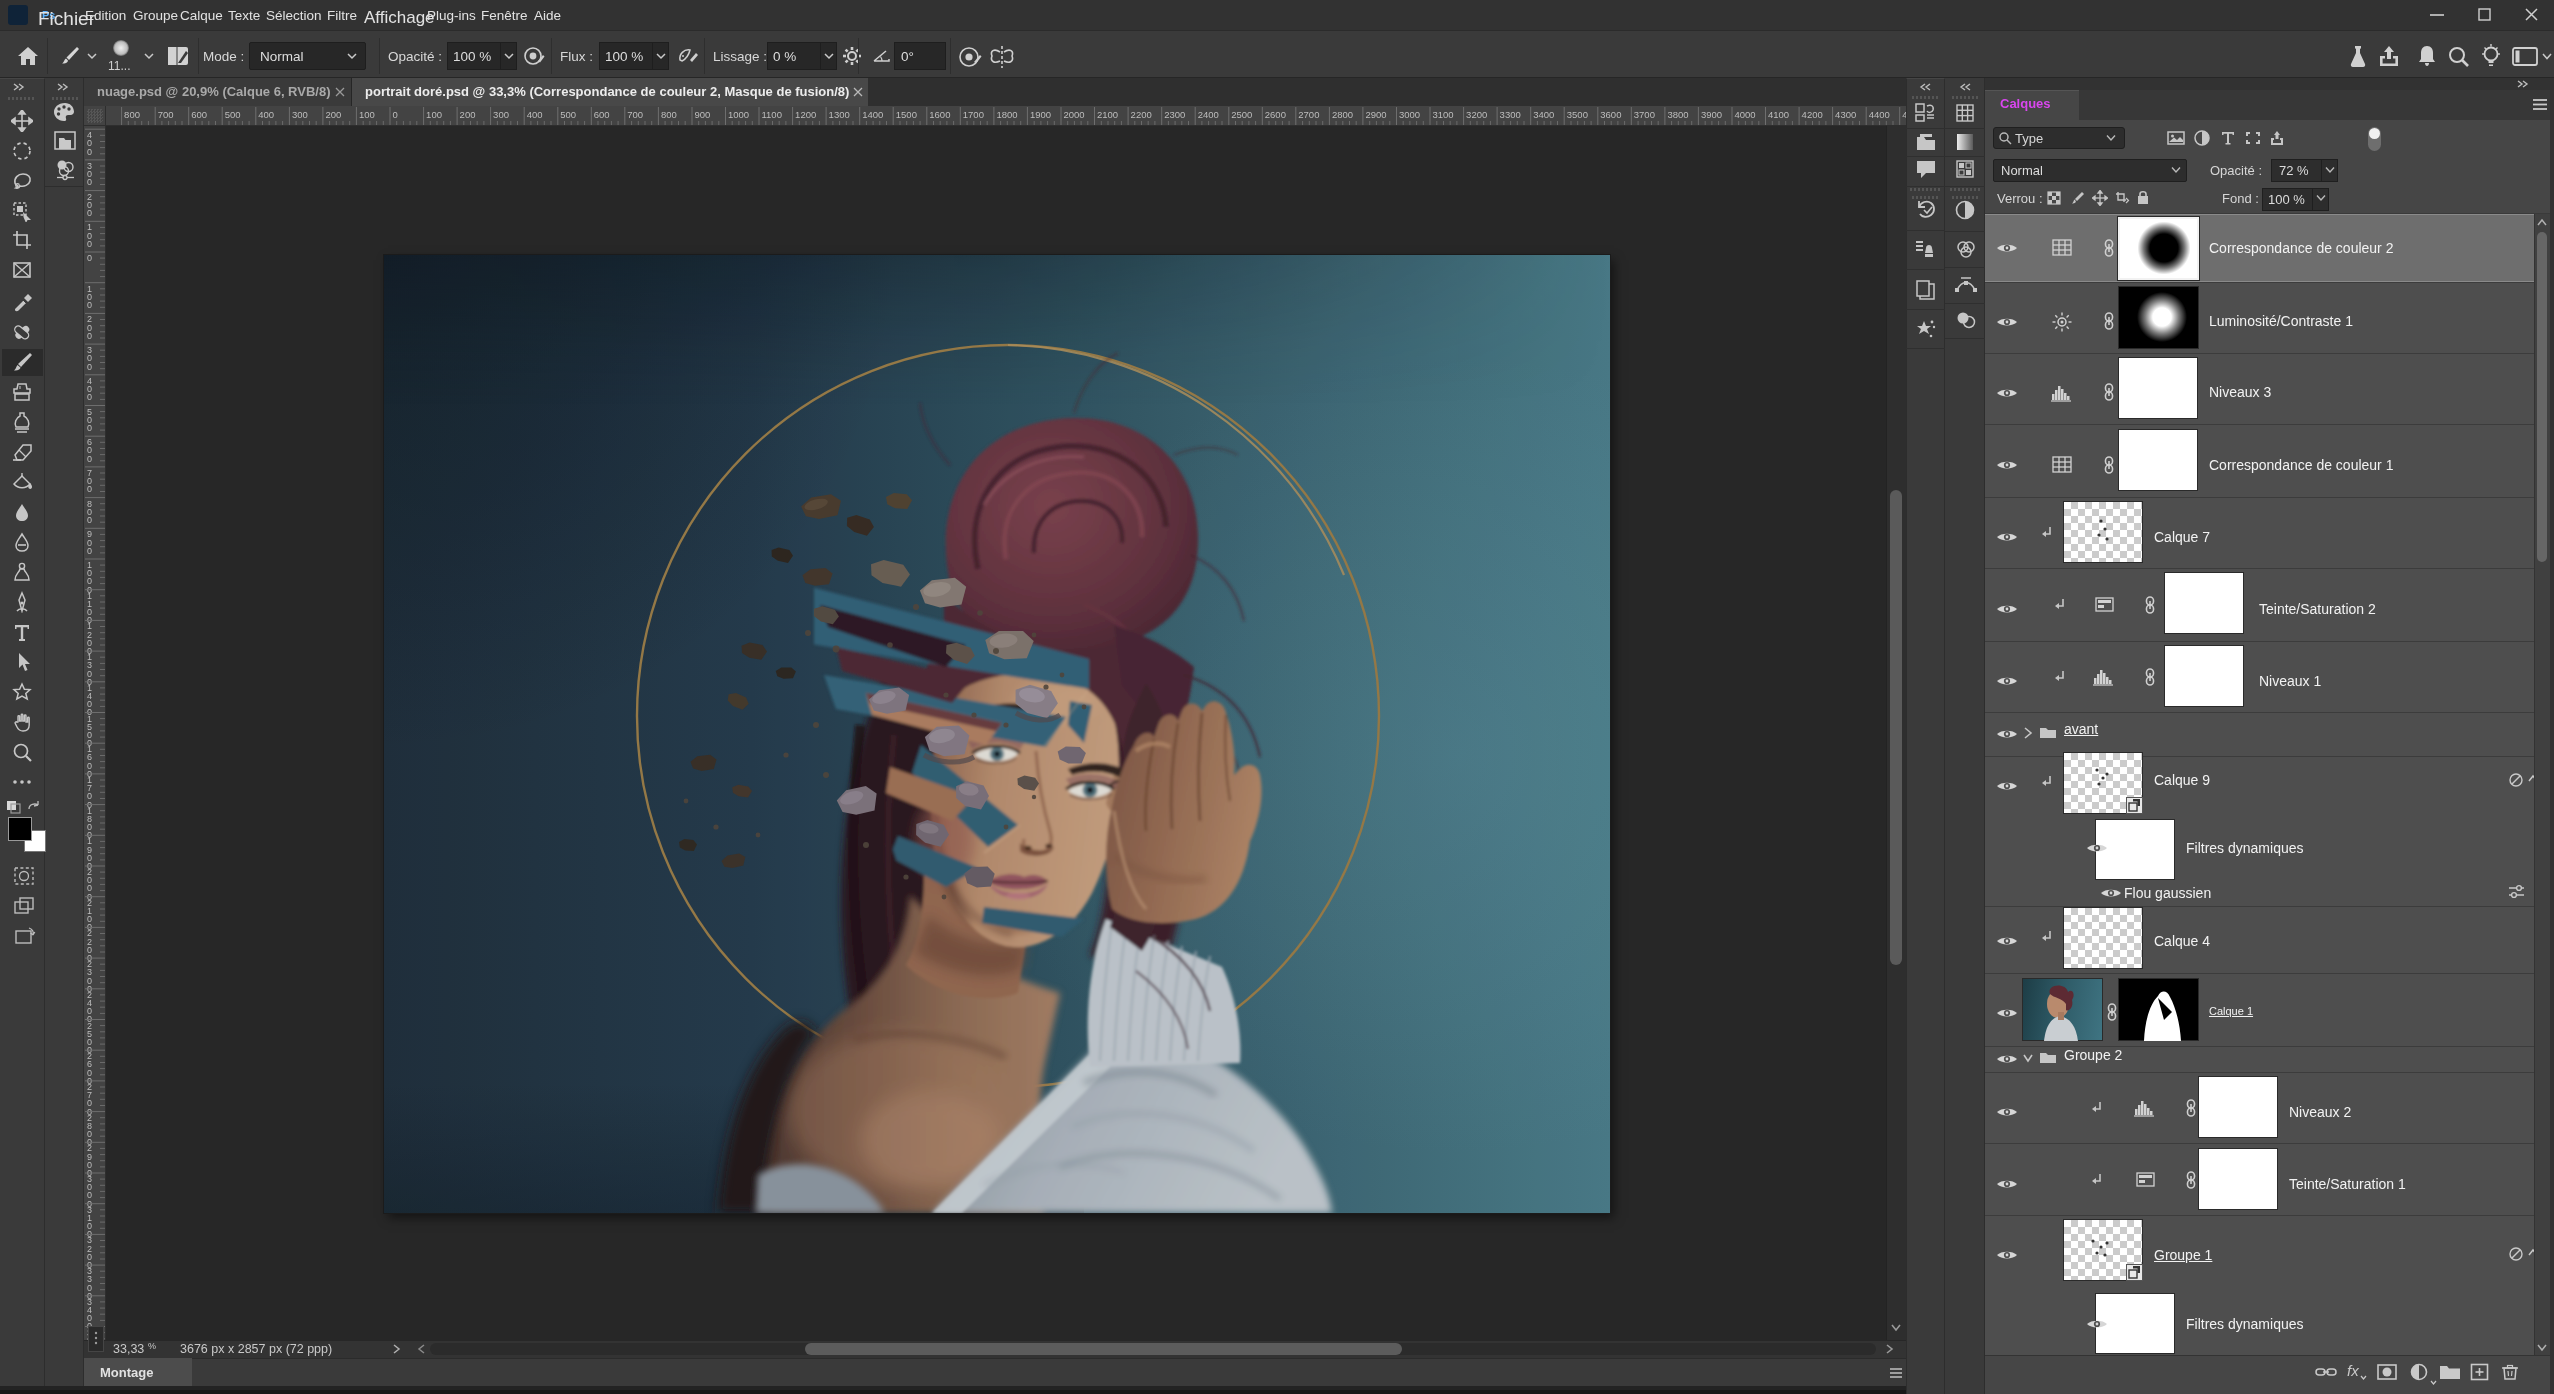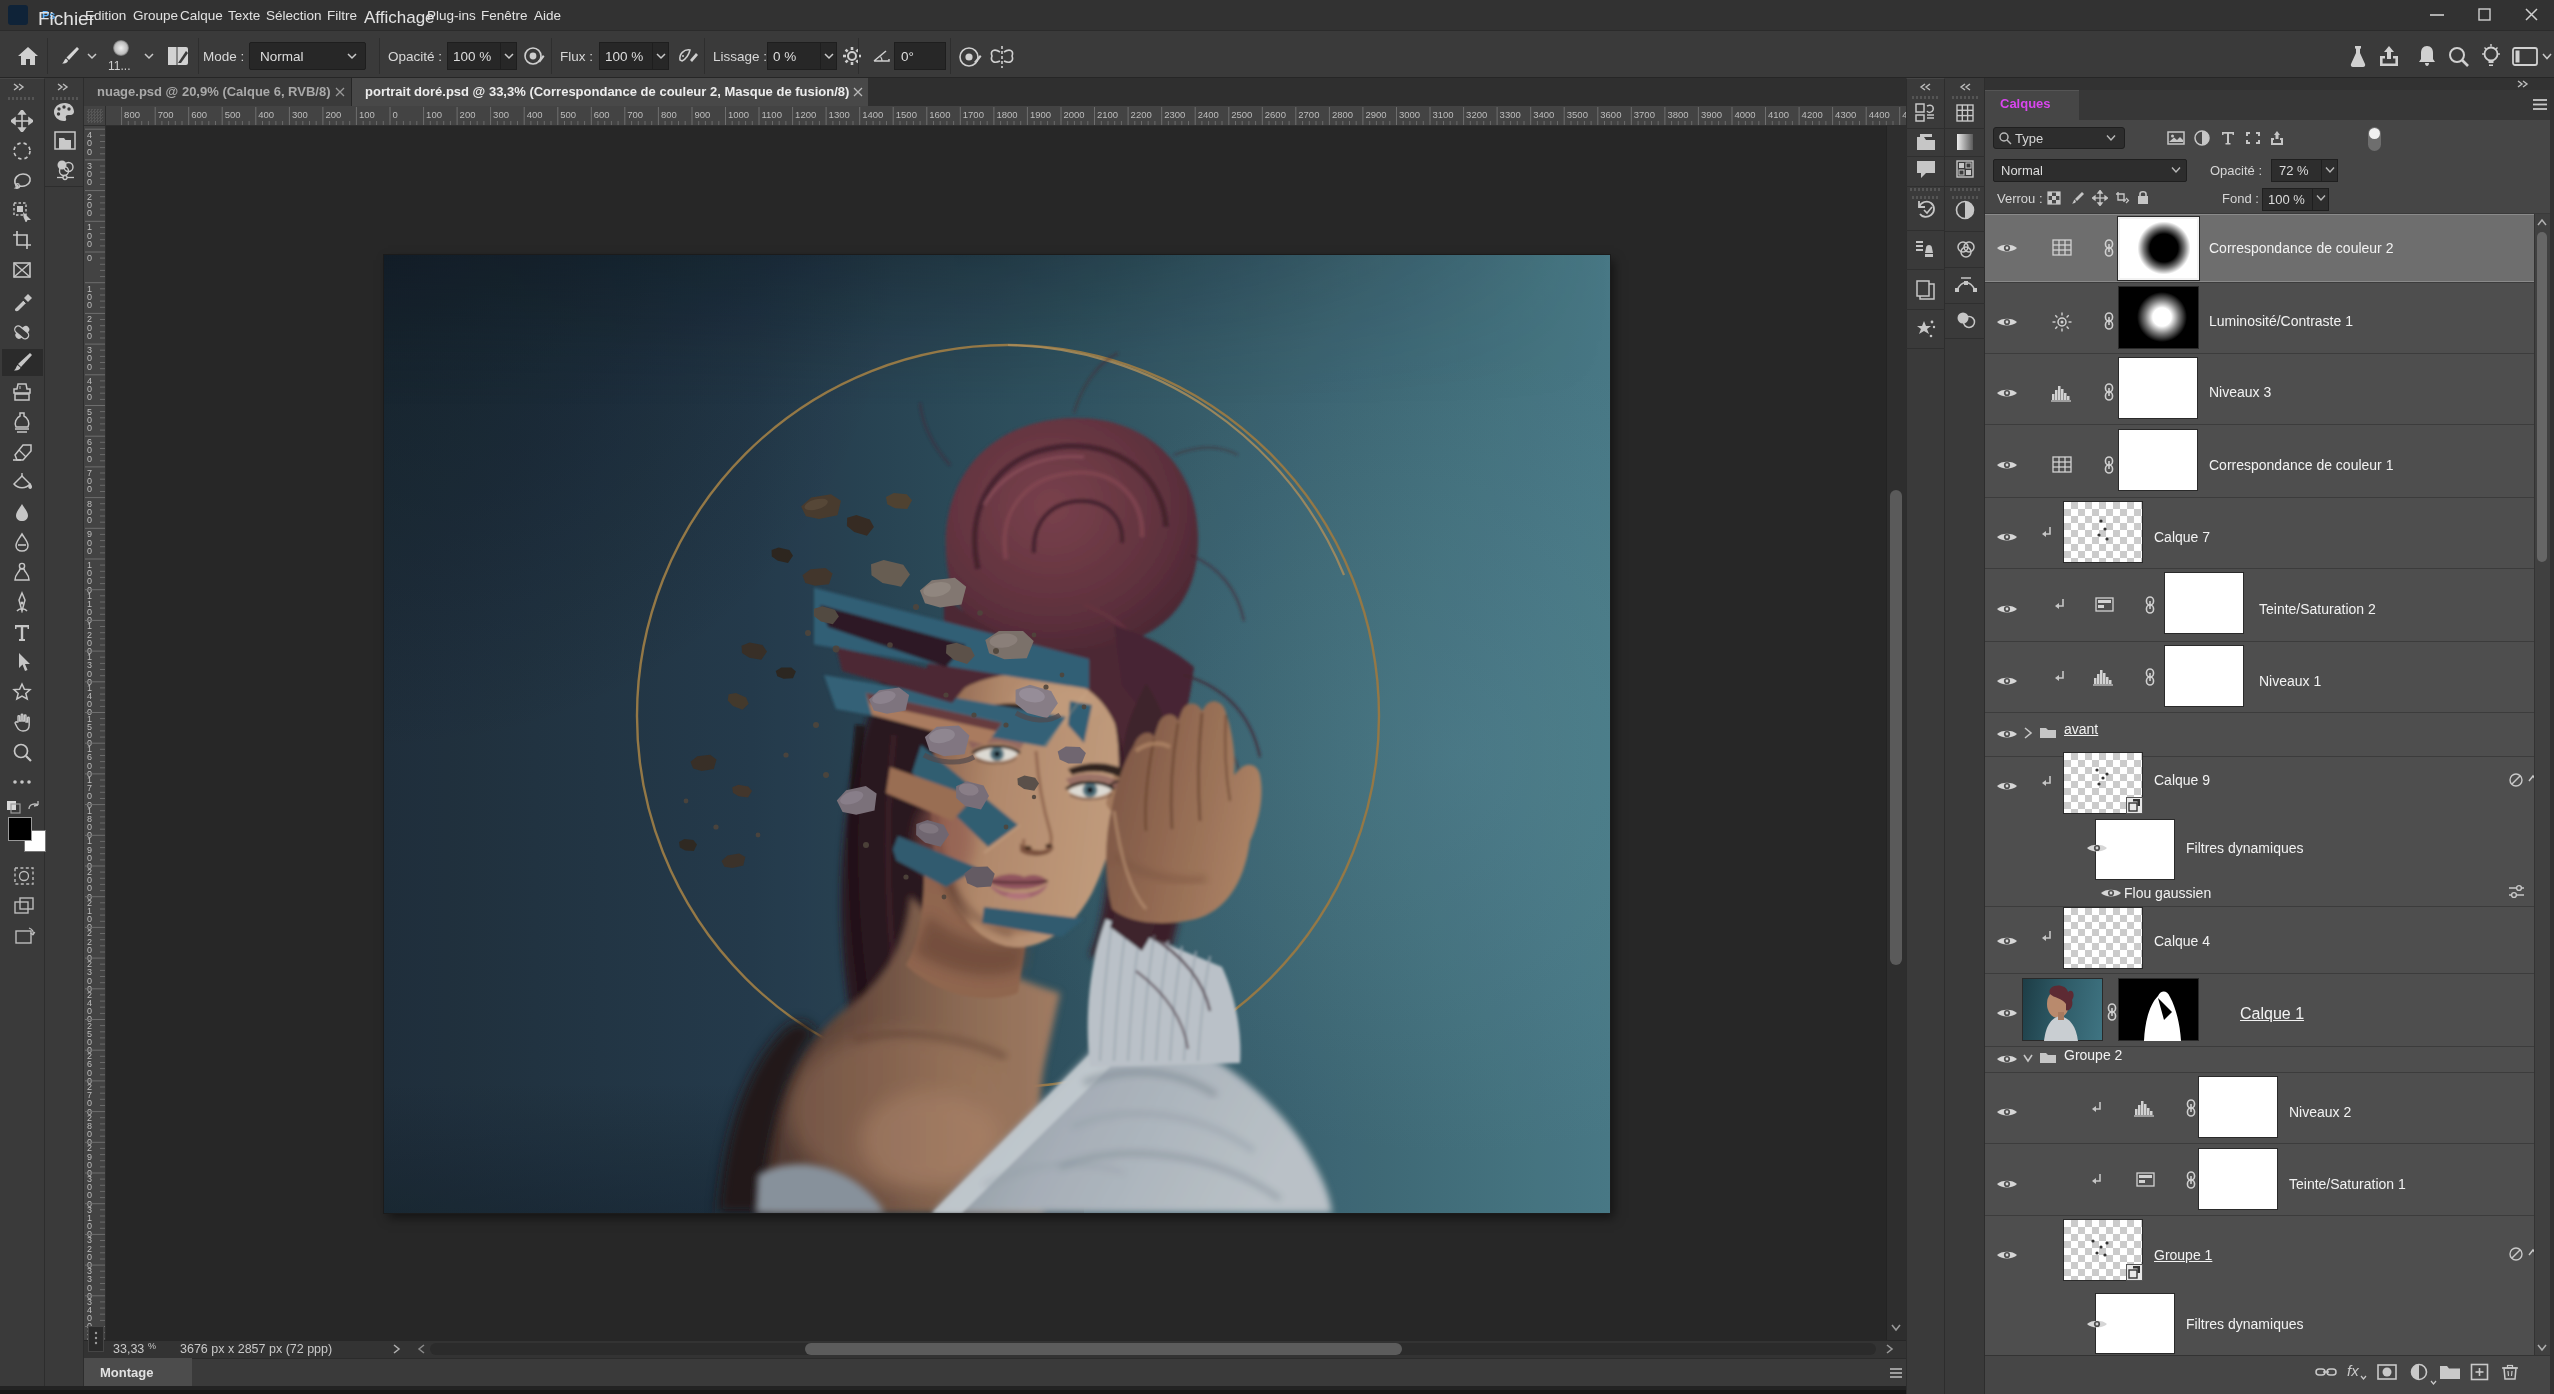--- a/index.html
+++ b/index.html
@@ -1814,21 +1814,21 @@
         <rect x="3.5" y="1" width="7" height="8" rx="3.5"></rect>
         <rect x="3.5" y="9" width="7" height="8" rx="3.5"></rect>
         <line x1="7" y1="5" x2="7" y2="13"></line>
       </g>
     </svg>
 <div class="abs" style="left:2118px;top:978px;width:81px;height:63px;background:#000;border:1px solid #2a2a2a;"></div>
 <svg class="abs" style="left:2118px;top:978px;" width="81" height="63" viewBox="0 0 81 63">
       <path d="M26 63 C27 42 32 26 40 18 C43 12 49 12 52 19 C58 30 62 46 63 63 Z" fill="#fff"></path>
       <path d="M40 20 L54 34 L46 42 Z" fill="#000"></path>
     </svg>
-<div class="txt" style="left:2209px;top:1005px;font-size:16px;color:#f2f2f2;font-weight:normal;text-decoration:underline;margin-left:31px;">Calque 1</div>
+<div class="txt" style="left:2209px;top:1005px;font-size:11px;color:#f2f2f2;font-weight:normal;text-decoration:underline;">Calque 1</div>
 <div class="abs" style="left:1985px;top:1046px;width:549px;height:1px;background:#3c3c3c;"></div>
 <svg class="abs" style="left:1996px;top:1052px;" width="22" height="14" viewBox="0 0 22 14">
       <path d="M1 7 C5 2.5 17 2.5 21 7 C17 11.5 5 11.5 1 7 Z" fill="#d6d6d6"></path>
       <circle cx="11" cy="7" r="3.1" fill="#4e4e4e"></circle>
       <circle cx="11" cy="7" r="1.4" fill="#d6d6d6"></circle>
     </svg>
 <svg class="abs" style="left:2022px;top:1052px;" width="12" height="12" viewBox="0 0 12 12">
       <path d="M2 3 L6 9 L10 3" stroke="#c6c6c6" stroke-width="1.6" fill="none"></path>
     </svg>
 <svg class="abs" style="left:2038px;top:1049px;" width="20" height="16" viewBox="0 0 20 16">

